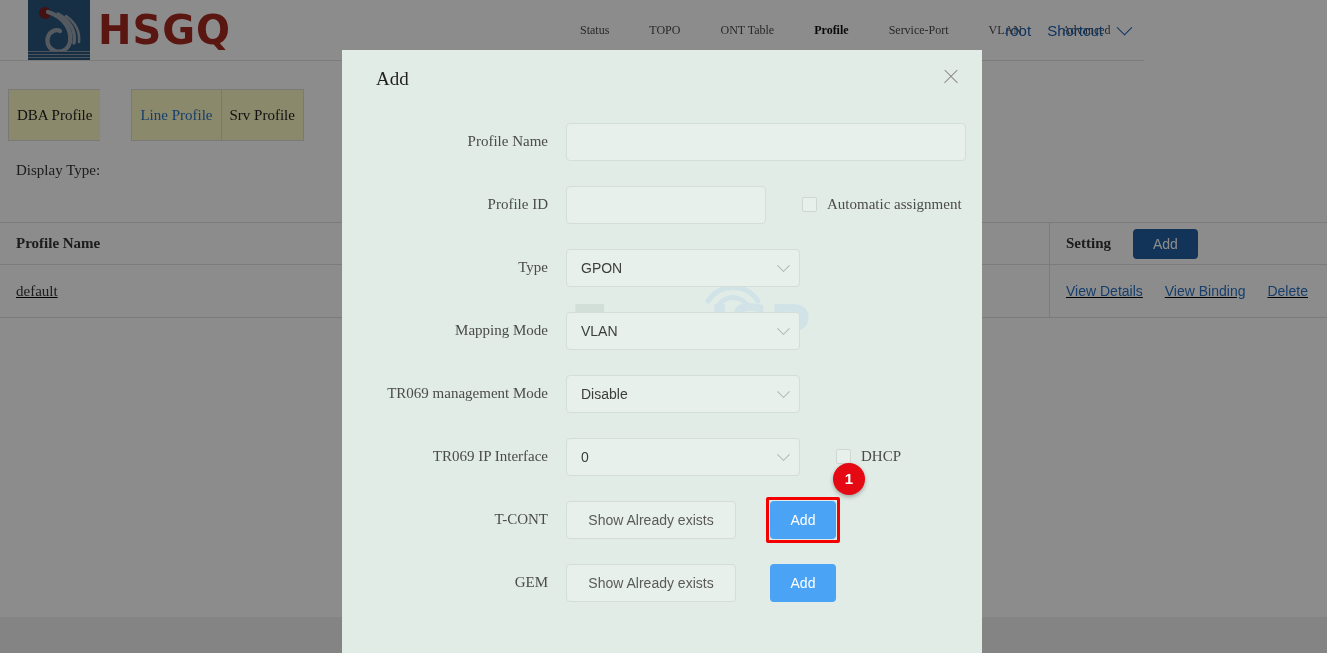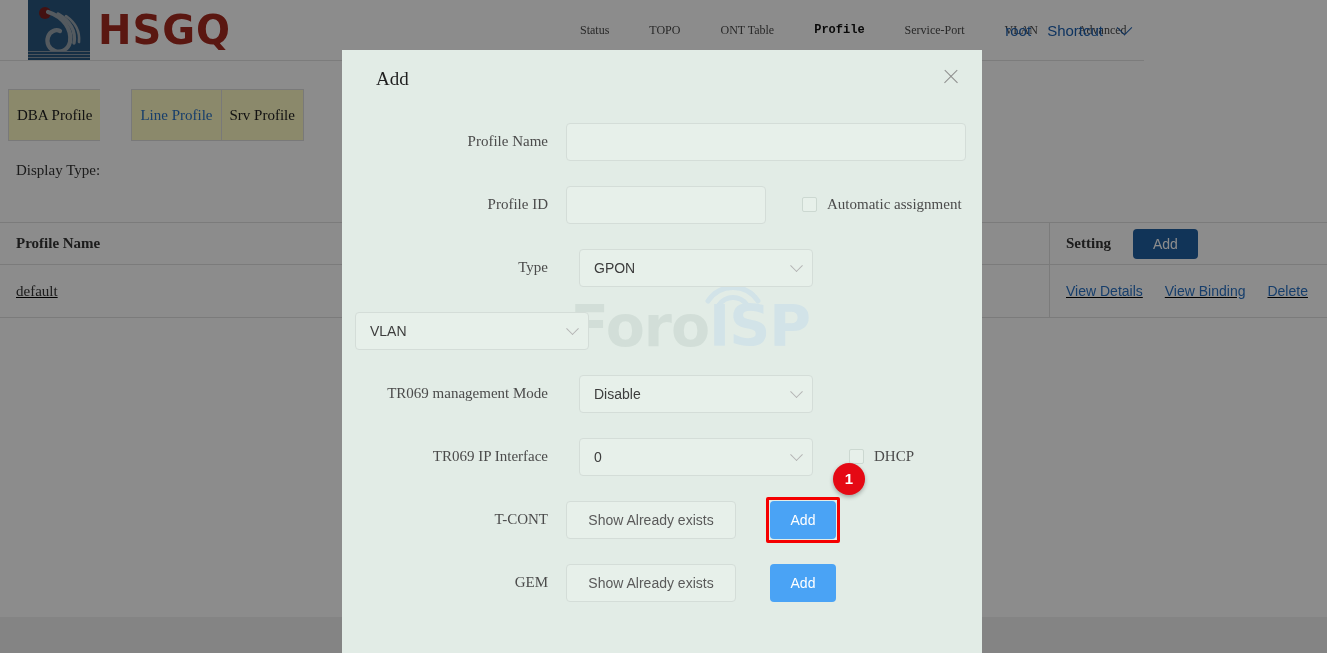--- a/index.html
+++ b/index.html
@@ -61,21 +61,21 @@
     display: flex; align-items: center;
   }
   .nav-item {
     font-size: 12px;
     color: #4a4a4a;
     padding: 0 20px;
     line-height: 61px;
     cursor: pointer;
     white-space: nowrap;
   }
-  .nav-item.active { color: #111111; font-weight: bold; font-family: Liberation Mono, monospace; }
+  .nav-item.active { color: #111111; font-weight: bold; }
 
   .nav-right {
     position: absolute; right: 14px; top: 0;
     height: 61px;
     display: flex; align-items: center; gap: 16px;
     font-family: "Liberation Sans", sans-serif;
   }
   .nav-right .user, .nav-right .shortcut {
     font-size: 15px; color: #1b5fb0; cursor: pointer;
   }
@@ -239,21 +239,20 @@
   .fselect {
     position: relative;
     width: 234px; height: 38px;
     border: 1px solid #d4ddd8; border-radius: 4px;
     background: #e7f0ea;
     display: flex; align-items: center;
     padding: 0 30px 0 14px;
     font-family: "Liberation Sans", sans-serif;
     font-size: 14px; color: #3d3d3d;
     cursor: pointer;
-    margin-left: 13px;
   }
   .ckwrap {
     display: flex; align-items: center; gap: 10px;
     margin-left: 36px;
   }
   .ckbox {
     width: 15px; height: 15px;
     border: 1px solid #ccd8d1; border-radius: 2px;
     background: #e7f0ea;
     cursor: pointer;
@@ -402,20 +401,21 @@
 
     <div class="frow">
       <div class="flabel">Type</div>
       <div class="fselect">
         <span>GPON</span>
         <span class="chev"></span>
       </div>
     </div>
 
     <div class="frow">
+      <div class="flabel">Mapping Mode</div>
       <div class="fselect">
         <span>VLAN</span>
         <span class="chev"></span>
       </div>
     </div>
 
     <div class="frow">
       <div class="flabel">TR069 management Mode</div>
       <div class="fselect">
         <span>Disable</span>

